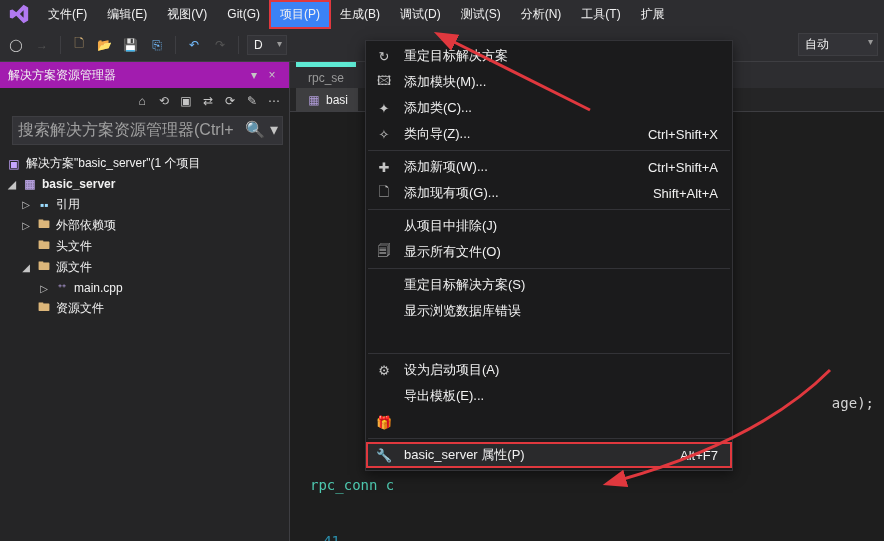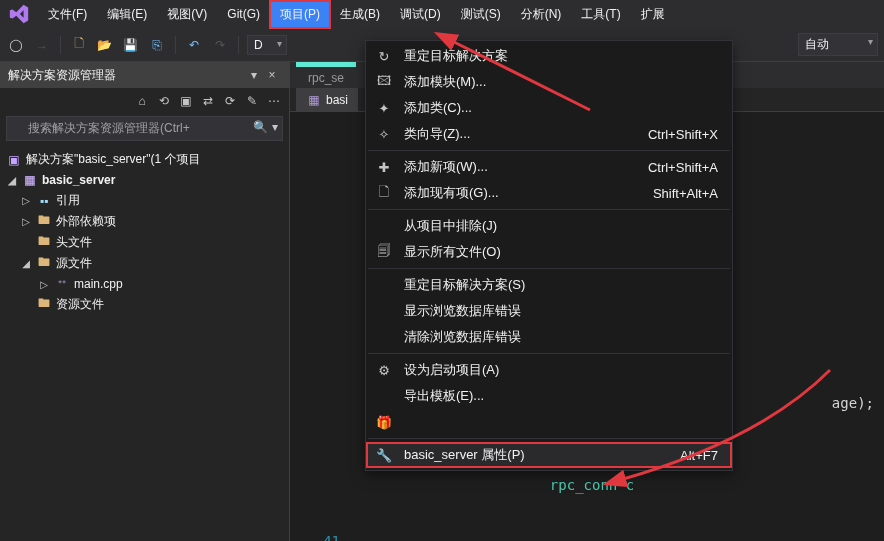--- a/index.html
+++ b/index.html
@@ -80,43 +80,43 @@
       width: 290px; 
       background: #252526; 
       border-right: 1px solid #3e3e42;
       display: flex;
       flex-direction: column;
     }
     .sidebar-header { 
       display: flex; 
       align-items: center; 
       padding: 4px 8px; 
-      background: #404040;
+      background: #a21caf;
       height: 26px;
     }
     .sidebar-title { flex: 1; font-size: 12px; }
     .sidebar-tools {
       display: flex;
       gap: 4px;
       padding: 4px 6px;
       justify-content: flex-end;
       background: #252526;
     }
     .sb-tool { 
       width: 18px; height: 18px; 
       display: flex; align-items: center; justify-content: center;
       color: #c5c5c5; font-size: 12px;
     }
     .search-box { 
-      margin: 2px 6px 6px 6px; 
+      margin: 2px 6px 6px 12px; 
       background: #333337; 
       border: 1px solid #3e3e42; 
-      padding: 3px 22px 3px 21px; 
+      padding: 3px 22px 3px 5px; 
       color: #a0a0a0;
-      font-size: 12px;
+      font-size: 16px;
       position: relative;
     }
     .search-box .mag {
       position: absolute; right: 4px; top: 3px; color: #c5c5c5;
     }
     
     .tree { padding: 2px 0; }
     .tree-row { 
       display: flex; 
       align-items: center; 
@@ -355,21 +355,21 @@
     <div class="sub-tab-bar">
       <div class="sub-tab active">
         <span class="tree-icon icon-project">▦</span>
         <span>basi</span>
       </div>
     </div>
     <div style="height: 280px"></div>
     <div class="code-area">
       <div style="text-align:right; padding-right:10px; color:#d4d4d4;"><span>age);</span></div>
       <div style="height:60px"></div>
-      <div style="text-align:center; padding-right:10px;"><span class="c-type">rpc_conn c</span></div>
+      <div style="text-align:left; padding-right:10px;"><span class="c-type">rpc_conn c</span></div>
       <div style="height:34px"></div>
       <div class="code-line">
         <span class="line-num">41</span>
       </div>
 
     </div>
   </div>
 </div>
 
 <div class="dropdown-menu">
@@ -414,21 +414,20 @@
   <div class="menu-row">
     <span class="menu-icon"></span>
     <span class="menu-label">重定目标解决方案(S)</span>
   </div>
   <div class="menu-row">
     <span class="menu-icon"></span>
     <span class="menu-label">显示浏览数据库错误</span>
   </div>
   <div class="menu-row">
     <span class="menu-icon"></span>
-    <span class="menu-label">清除浏览数据库错误</span>
   </div>
   <div class="menu-sep"></div>
   <div class="menu-row">
     <span class="menu-icon">⚙</span>
     <span class="menu-label">设为启动项目(A)</span>
   </div>
   <div class="menu-row">
     <span class="menu-icon"></span>
     <span class="menu-label">导出模板(E)...</span>
   </div>

